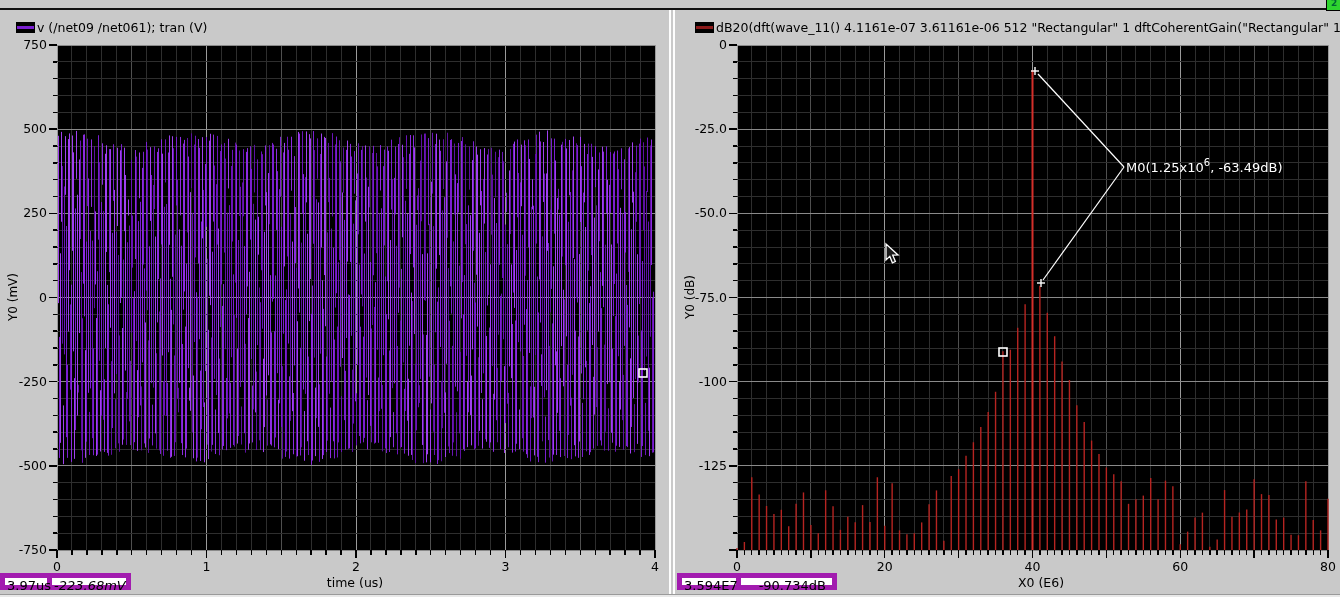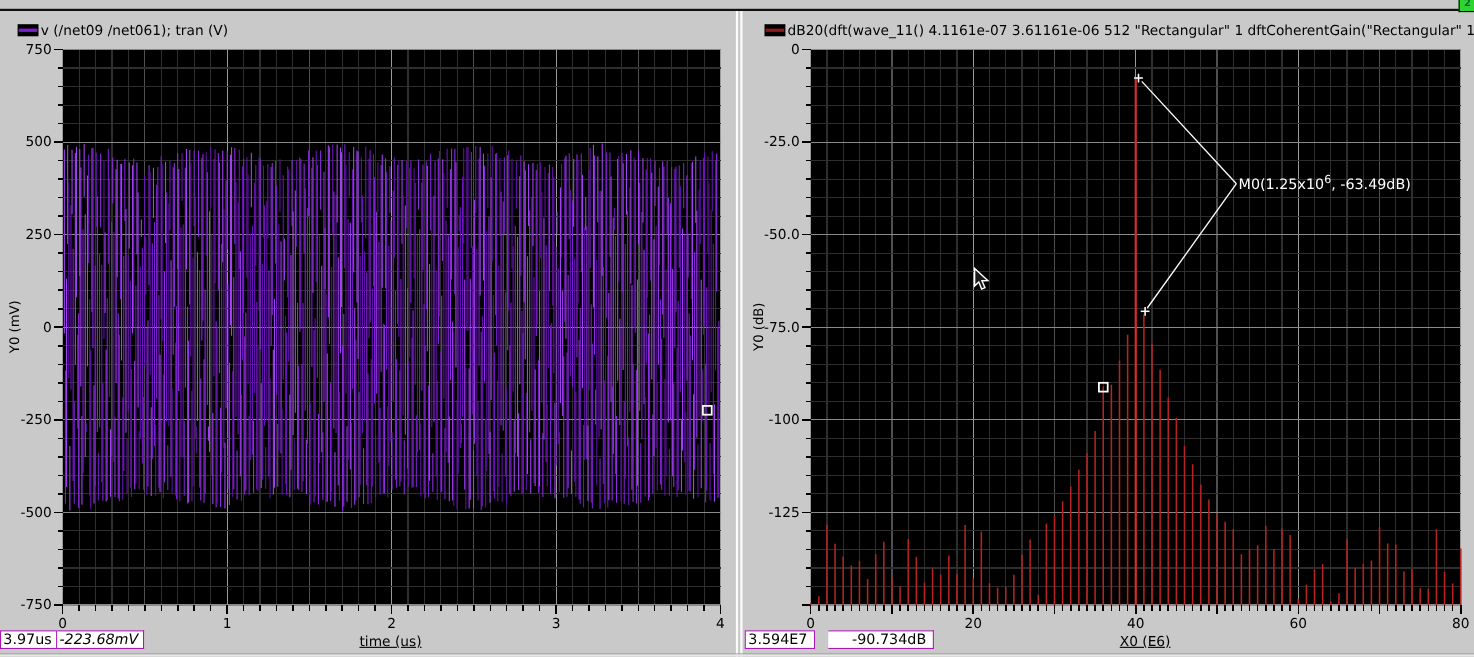--- a/index.html
+++ b/index.html
@@ -18,24 +18,24 @@
   .pane-divider .bar.b2{left:5px;}
   .trace-header{position:absolute;left:0;top:5px;height:24px;display:flex;align-items:center;}
   .swatch{width:19px;height:11px;background:#000;margin-right:2px;position:relative;flex:0 0 auto;}
   .swatch .stripe{position:absolute;left:1px;right:1px;top:4px;height:3px;}
   .trace-title{font-size:12.5px;color:#000;white-space:nowrap;letter-spacing:0px;}
   .plot-svg{position:absolute;left:0;top:0;}
   .axis-ylabel{
     position:absolute;font-size:12px;color:#000;transform:rotate(-90deg);
     transform-origin:center center;white-space:nowrap;width:70px;text-align:center;
   }
-  .axis-xlabel{position:absolute;font-size:12.5px;color:#000;text-align:center;white-space:nowrap;text-decoration:underline;}
+  .axis-xlabel{position:absolute;font-size:12.5px;color:#000;text-align:center;white-space:nowrap;}
   .status-row{position:absolute;display:flex;}
   .status-box{
-    height:17px;background:#fff;border:1px solid #a21caf;box-sizing:border-box;
+    height:17px;background:#fff;border:5px solid #a21caf;box-sizing:border-box;
     font-size:13px;color:#000;text-align:right;padding:0 6px 0 2px;line-height:16px;
     font-family:"DejaVu Sans","Liberation Sans",sans-serif;
   }
   .bottom-edge{position:absolute;left:0;bottom:2px;width:1340px;height:1px;background:#9a9a9a;}
   .bottom-edge2{position:absolute;left:0;bottom:0;width:1340px;height:2px;background:#e8e8e8;}
   .corner-badge{
     position:absolute;right:0;top:0;width:13px;height:10px;background:#2fd42f;
     border-left:1px solid #000;border-bottom:1px solid #000;z-index:5;
   }
   .corner-badge .glyph{
@@ -1138,20 +1138,20 @@
         <line x1="366" y1="280" x2="447" y2="167" stroke="#fff" stroke-width="1.2"></line>
         <line x1="354" y1="71" x2="362" y2="71" stroke="#fff" stroke-width="1.4"></line>
         <line x1="358" y1="67" x2="358" y2="75" stroke="#fff" stroke-width="1.4"></line>
         <line x1="360" y1="283" x2="368" y2="283" stroke="#fff" stroke-width="1.4"></line>
         <line x1="364" y1="279" x2="364" y2="287" stroke="#fff" stroke-width="1.4"></line>
         <text x="449" y="172" font-size="13" fill="#fff" font-family="&quot;DejaVu Sans&quot;,&quot;Liberation Sans&quot;,sans-serif"><tspan>M0(1.25x10</tspan><tspan dy="-6" font-size="10">6</tspan><tspan dy="6" font-size="13">, -63.49dB)</tspan></text>
       </g>
       <rect x="322" y="348" width="8" height="8" fill="none" stroke="#fff" stroke-width="1.6"></rect>
       <path d="M 209 244 l 0 16 l 3.8 -3.6 l 2.6 6.4 l 3 -1.3 l -2.7 -6.3 l 5.3 -0.2 Z" fill="#1a1a1a" stroke="#fff" stroke-width="1.3"></path>
     </svg>
-  <div class="status-row" style="left:0;top:563px;gap:12px;">
+  <div class="status-row" style="left:0;top:563px;">
     <div class="status-box" style="width:64px;">3.594E7</div>
     <div class="status-box" style="width:96px;border-left:none;">-90.734dB</div>
   </div>
 </div>
 
 <div class="bottom-edge"></div>
 <div class="bottom-edge2"></div>
 
 </body></html>

